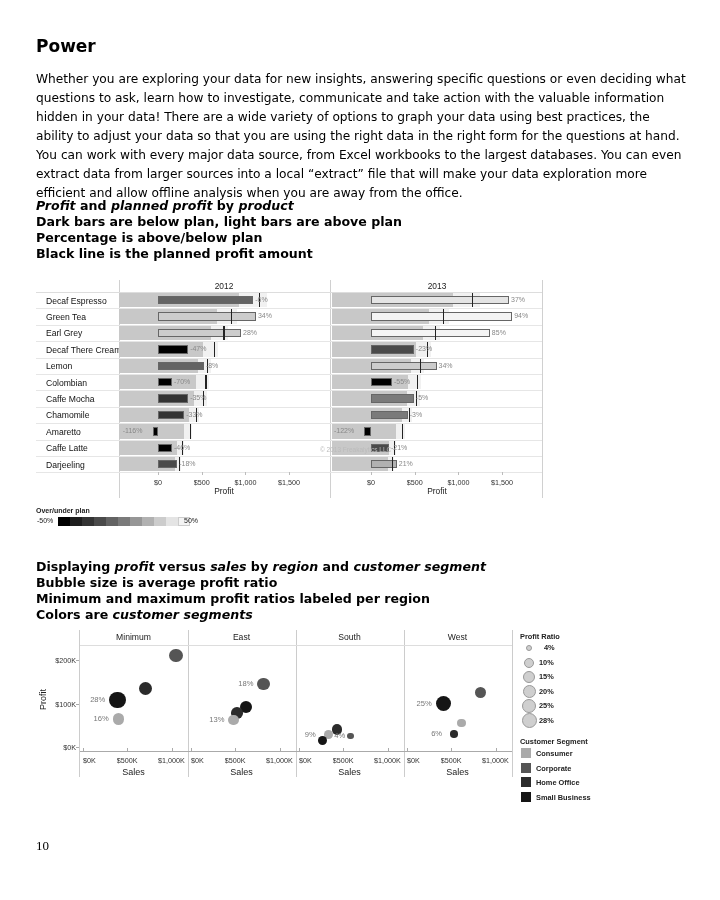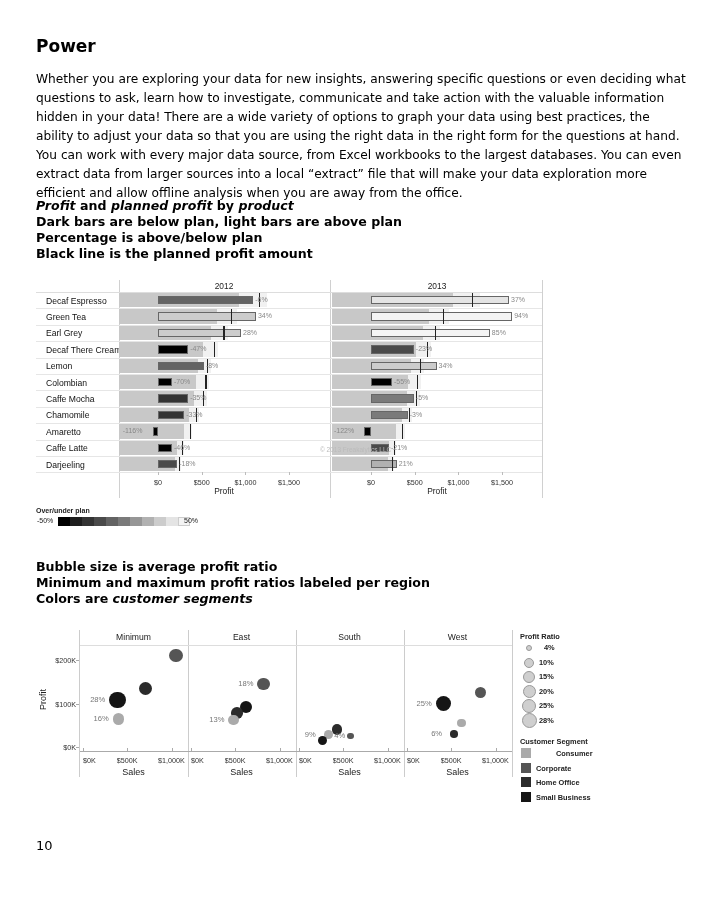--- a/index.html
+++ b/index.html
@@ -13,21 +13,21 @@
   .tick { font-family: "Liberation Sans", sans-serif; font-size: 7.2px; color: #333; }
   .axis-title { font-family: "Liberation Sans", sans-serif; font-size: 9px; color: #222; }
   .pct { font-family: "Liberation Sans", sans-serif; font-size: 7px; color: #888; }
   .rowlabel { font-family: "Liberation Sans", sans-serif; font-size: 8.6px; color: #111; left: 40px; margin-left: 6px; }
   .vline { width: 1px; background: #d0d0d0; }
   .hline { height: 1px; background: #e6e6e6; }
   .plan { width: 1.4px; background: #222; }
   .bar { border: 1px solid #666; }
   .bub { border-radius: 50%; }
   .legend-swatch { width: 10px; height: 10px; }
-  .page-num { left: 36px; top: 838px; font-size: 13px; }
+  .page-num { left: 36px; top: 838px; font-size: 13px; font-family: Liberation Serif, serif; }
 </style>
 </head>
 <body>
 
 <div class="abs h1">Power</div>
 <div class="abs body-text">Whether you are exploring your data for new insights, answering specific questions or even deciding what questions to ask, learn how to investigate, communicate and take action with the valuable information hidden in your data! There are a wide variety of options to graph your data using best practices, the ability to adjust your data so that you are using the right data in the right form for the questions at hand. You can work with every major data source, from Excel workbooks to the largest databases. You can even extract data from larger sources into a local “extract” file that will make your data exploration more efficient and allow offline analysis when you are away from the office.</div>
 
 <div class="abs cap" style="top:192px;margin-top:6px;">
   <div><i>Profit</i><span> and </span><i>planned profit</i><span> by </span><i>product</i></div>
   <div>Dark bars are below plan, light bars are above plan</div>
@@ -203,20 +203,21 @@
     <div class="abs " style="left: 118px; top: 517px; width: 12px; height: 9px; background: rgb(122, 122, 122); border: none;"></div>
     <div class="abs " style="left: 130px; top: 517px; width: 12px; height: 9px; background: rgb(150, 150, 150); border: none;"></div>
     <div class="abs " style="left: 142px; top: 517px; width: 12px; height: 9px; background: rgb(177, 177, 177); border: none;"></div>
     <div class="abs " style="left: 154px; top: 517px; width: 12px; height: 9px; background: rgb(204, 204, 204); border: none;"></div>
     <div class="abs " style="left: 166px; top: 517px; width: 12px; height: 9px; background: rgb(228, 228, 228); border: none;"></div>
     <div class="abs " style="left: 178px; top: 517px; width: 12px; height: 9px; background: rgb(244, 244, 244); border: 1px solid rgb(204, 204, 204);"></div>
     <div class="abs small" style="left: 184px; top: 517px; font-size: 7px;">50%</div>
   </div>
 
 <div class="abs cap" style="top:559px;">
+  <div><span>Displaying </span><i>profit</i><span> versus </span><i>sales</i><span> by </span><i>region</i><span> and </span><i>customer segment</i></div>
   <div>Bubble size is average profit ratio</div>
   <div>Minimum and maximum profit ratios labeled per region</div>
   <div><span>Colors are </span><i>customer segments</i></div>
 </div>
 
 <div id="scatter-chart">
     <div class="abs tick" style="left: 40px; width: 36px; text-align: right; top: 743px;">$0K</div>
     <div class="abs " style="left: 76px; top: 747px; width: 4px; height: 1px; background: rgb(170, 170, 170);"></div>
     <div class="abs tick" style="left: 40px; width: 36px; text-align: right; top: 699.5px;">$100K</div>
     <div class="abs " style="left: 76px; top: 703.5px; width: 4px; height: 1px; background: rgb(170, 170, 170);"></div>
@@ -300,21 +301,21 @@
     <div class="abs bub" style="left: 523px; top: 671px; width: 12px; height: 12px; background: rgb(207, 207, 207); border: 1px solid rgb(153, 153, 153);"></div>
     <div class="abs small" style="left: 539px; top: 672px; font-weight: bold; font-size: 7.4px;">15%</div>
     <div class="abs bub" style="left: 522.5px; top: 685px; width: 13px; height: 13px; background: rgb(207, 207, 207); border: 1px solid rgb(153, 153, 153);"></div>
     <div class="abs small" style="left: 539px; top: 686.5px; font-weight: bold; font-size: 7.4px;">20%</div>
     <div class="abs bub" style="left: 522px; top: 699px; width: 14px; height: 14px; background: rgb(207, 207, 207); border: 1px solid rgb(153, 153, 153);"></div>
     <div class="abs small" style="left: 539px; top: 701px; font-weight: bold; font-size: 7.4px;">25%</div>
     <div class="abs bub" style="left: 521.5px; top: 713px; width: 15px; height: 15px; background: rgb(207, 207, 207); border: 1px solid rgb(153, 153, 153);"></div>
     <div class="abs small" style="left: 539px; top: 715.5px; font-weight: bold; font-size: 7.4px;">28%</div>
     <div class="abs small" style="left: 520px; top: 737px; font-weight: bold; font-size: 7.4px;">Customer Segment</div>
     <div class="abs legend-swatch" style="left: 521px; top: 748px; background: rgb(170, 170, 170);"></div>
-    <div class="abs small" style="left: 536px; top: 749px; font-weight: bold; font-size: 7.4px; margin-left: 20px;">Consumer</div>
+    <div class="abs small" style="left: 536px; top: 749px; font-weight: bold; font-size: 7.4px;">Consumer</div>
     <div class="abs legend-swatch" style="left: 521px; top: 762.5px; background: rgb(85, 85, 85);"></div>
     <div class="abs small" style="left: 536px; top: 763.5px; font-weight: bold; font-size: 7.4px;">Corporate</div>
     <div class="abs legend-swatch" style="left: 521px; top: 777px; background: rgb(43, 43, 43);"></div>
     <div class="abs small" style="left: 536px; top: 778px; font-weight: bold; font-size: 7.4px;">Home Office</div>
     <div class="abs legend-swatch" style="left: 521px; top: 791.5px; background: rgb(21, 21, 21);"></div>
     <div class="abs small" style="left: 536px; top: 792.5px; font-weight: bold; font-size: 7.4px;">Small Business</div>
   </div>
 
 <div class="abs page-num">10</div>
 

